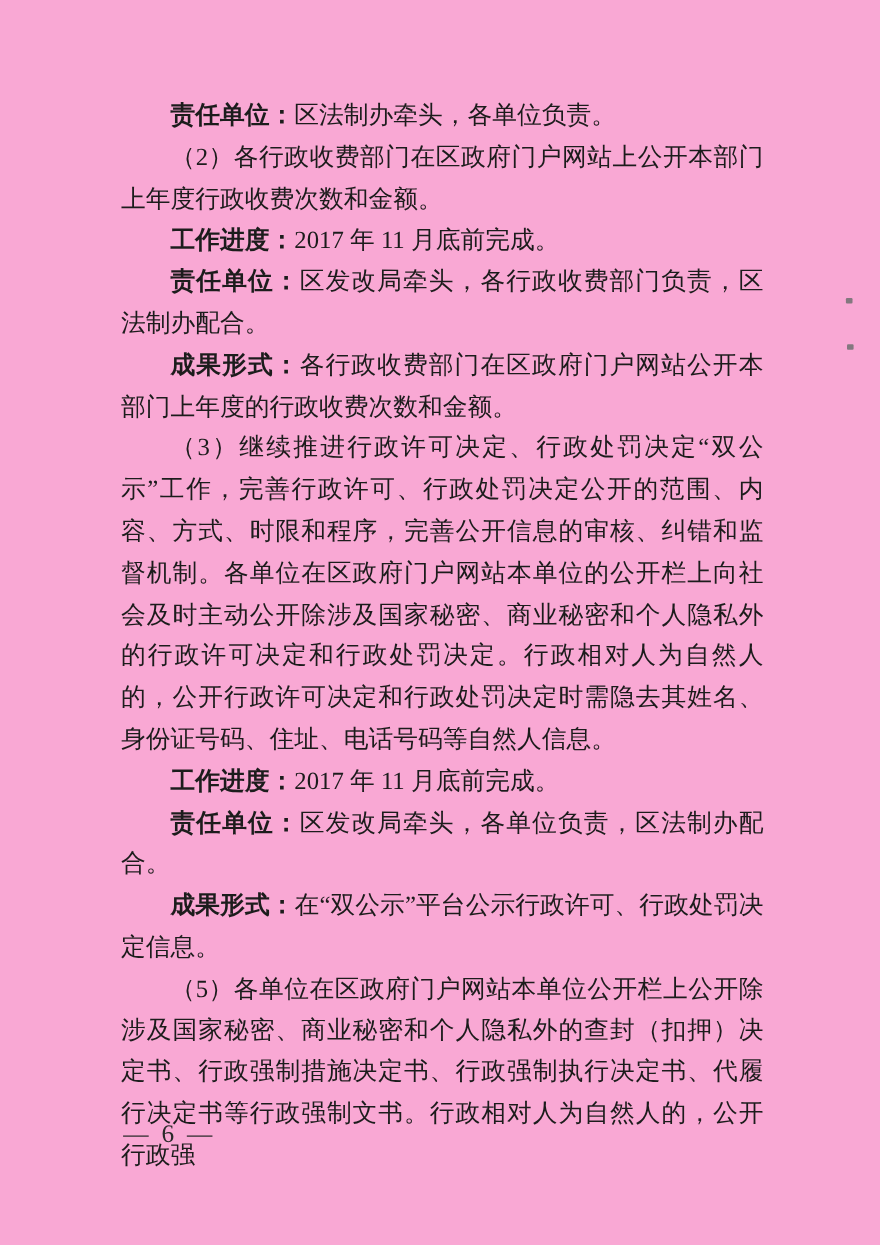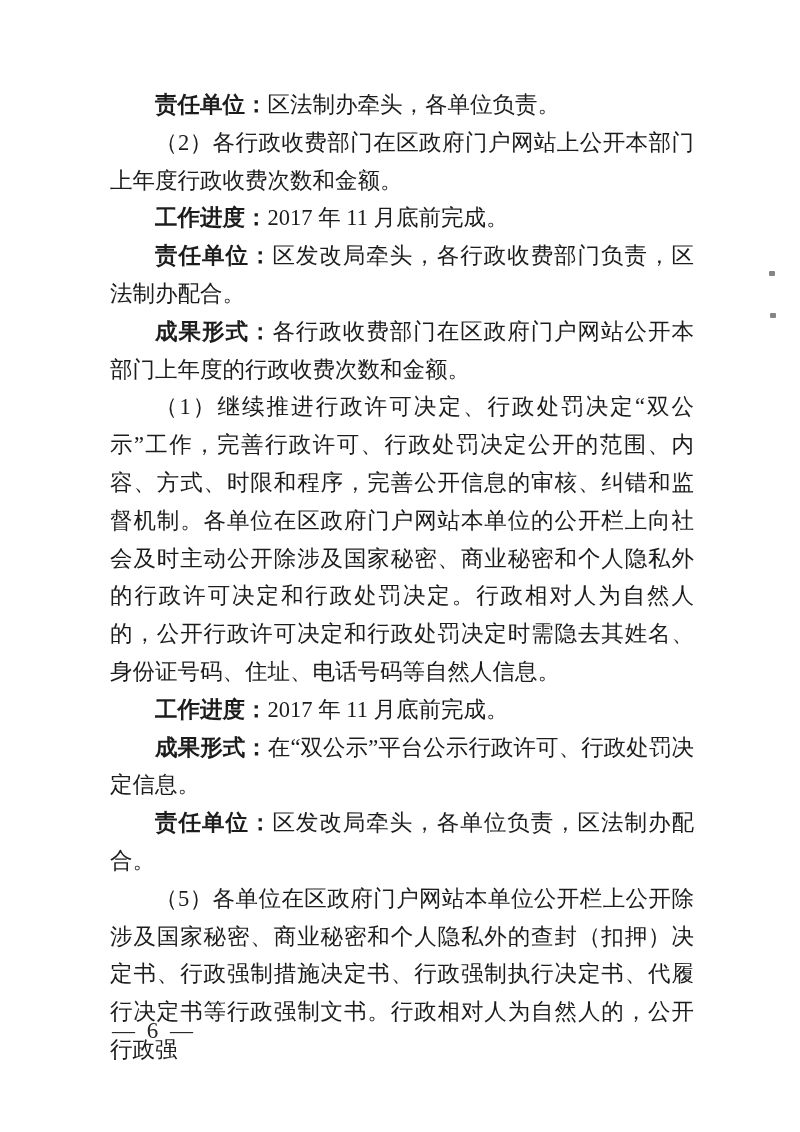--- a/index.html
+++ b/index.html
@@ -5,21 +5,21 @@
   html, body { margin: 0; padding: 0; }
   body {
     width: 800px;
     background: #e8e8e8;
     font-family: "Liberation Serif", "DejaVu Serif", serif;
   }
   .page {
     position: relative;
     width: 800px;
     height: 1132px;
-    background: #ffffff;
+    background: #f9a8d4;
     overflow: hidden;
     color: #1c1c1c;
   }
   .content {
     position: absolute;
     left: 110px;
     top: 86px;
     width: 584px;
   }
   .para {
@@ -57,24 +57,24 @@
 <body>
 
 <div class="page">
 
   <div class="content">
     <p class="para"><span class="para-label">责任单位：</span><span>区法制办牵头，各单位负责。</span></p>
     <p class="para"><span class="para-label"></span><span>（2）各行政收费部门在区政府门户网站上公开本部门上年度行政收费次数和金额。</span></p>
     <p class="para"><span class="para-label">工作进度：</span><span>2017 年 11 月底前完成。</span></p>
     <p class="para"><span class="para-label">责任单位：</span><span>区发改局牵头，各行政收费部门负责，区法制办配合。</span></p>
     <p class="para"><span class="para-label">成果形式：</span><span>各行政收费部门在区政府门户网站公开本部门上年度的行政收费次数和金额。</span></p>
-    <p class="para"><span class="para-label"></span><span>（1）继续推进行政许可决定、行政处罚决定“双公示”工作，完善行政许可、行政处罚决定公开的范围、内容、方式、时限和程序，完善公开信息的审核、纠错和监督机制。各单位在区政府门户网站本单位的公开栏上向社会及时主动公开除涉及国家秘密、商业秘密和个人隐私外的行政许可决定和行政处罚决定。行政相对人为自然人的，公开行政许可决定和行政处罚决定时需隐去其姓名、身份证号码、住址、电话号码等自然人信息。</span></p>
+    <p class="para"><span class="para-label"></span><span>（3）继续推进行政许可决定、行政处罚决定“双公示”工作，完善行政许可、行政处罚决定公开的范围、内容、方式、时限和程序，完善公开信息的审核、纠错和监督机制。各单位在区政府门户网站本单位的公开栏上向社会及时主动公开除涉及国家秘密、商业秘密和个人隐私外的行政许可决定和行政处罚决定。行政相对人为自然人的，公开行政许可决定和行政处罚决定时需隐去其姓名、身份证号码、住址、电话号码等自然人信息。</span></p>
     <p class="para"><span class="para-label">工作进度：</span><span>2017 年 11 月底前完成。</span></p>
+    <p class="para"><span class="para-label">责任单位：</span><span>区发改局牵头，各单位负责，区法制办配合。</span></p>
     <p class="para"><span class="para-label">成果形式：</span><span>在“双公示”平台公示行政许可、行政处罚决定信息。</span></p>
-    <p class="para"><span class="para-label">责任单位：</span><span>区发改局牵头，各单位负责，区法制办配合。</span></p>
     <p class="para"><span class="para-label"></span><span>（5）各单位在区政府门户网站本单位公开栏上公开除涉及国家秘密、商业秘密和个人隐私外的查封（扣押）决定书、行政强制措施决定书、行政强制执行决定书、代履行决定书等行政强制文书。行政相对人为自然人的，公开行政强</span></p>
   </div>
 
   <div class="footer">— 6 —</div>
 
   <div class="speck speck1"></div>
   <div class="speck speck2"></div>
 
 </div>
 

